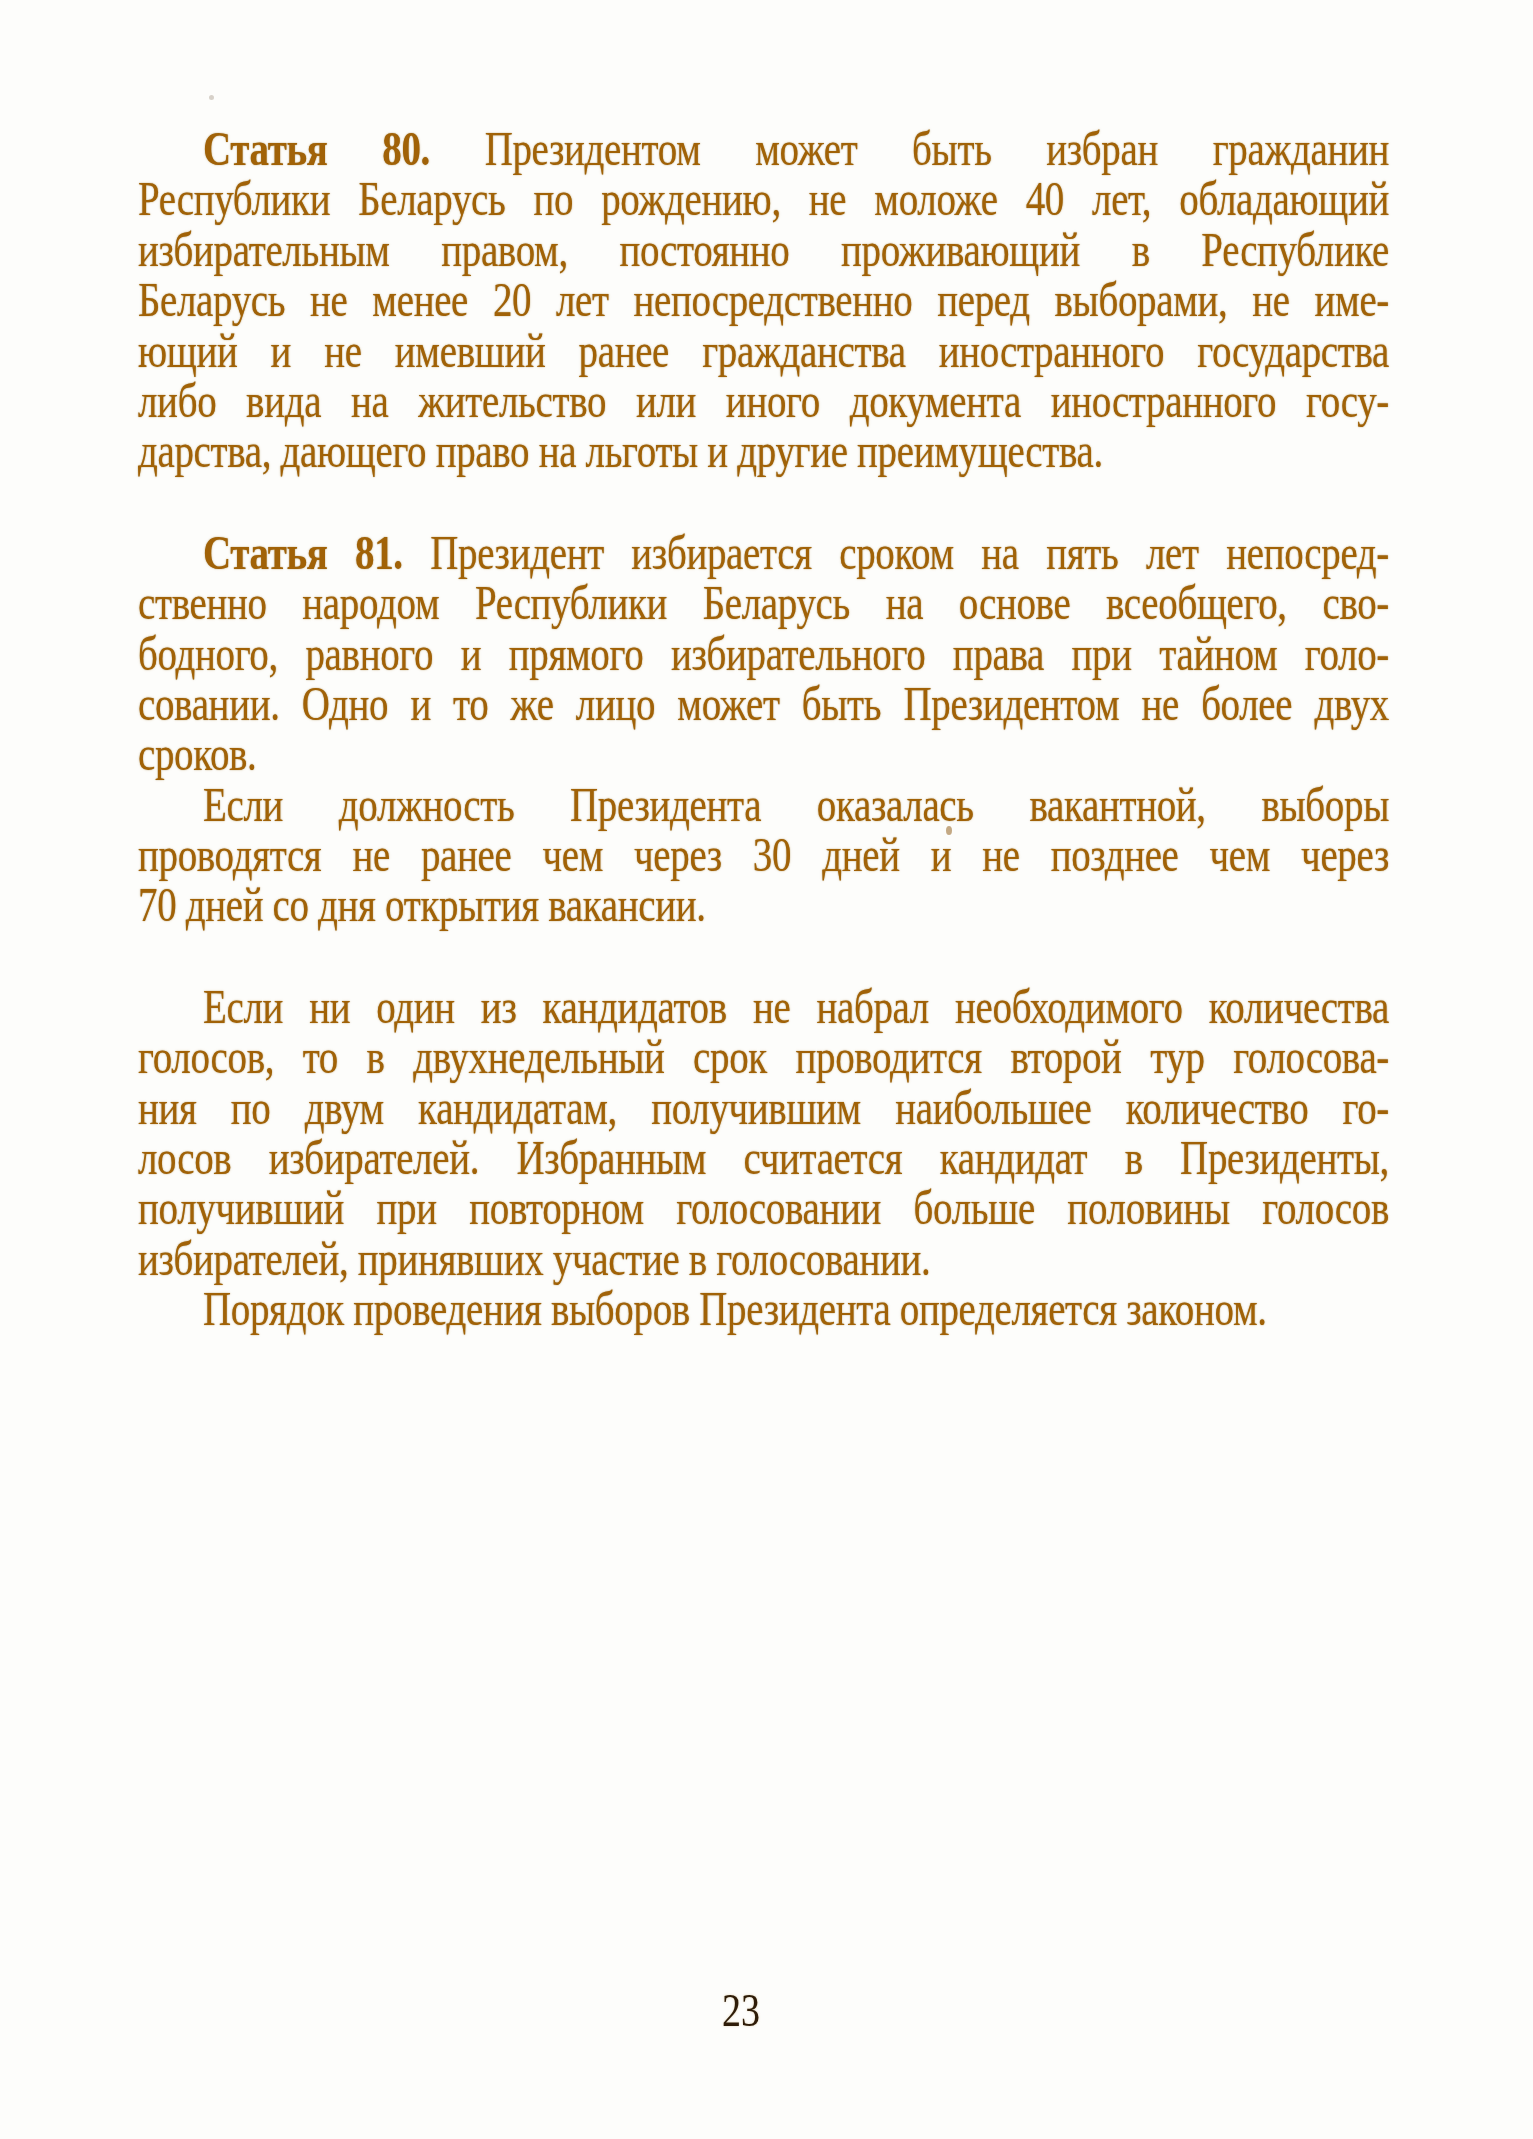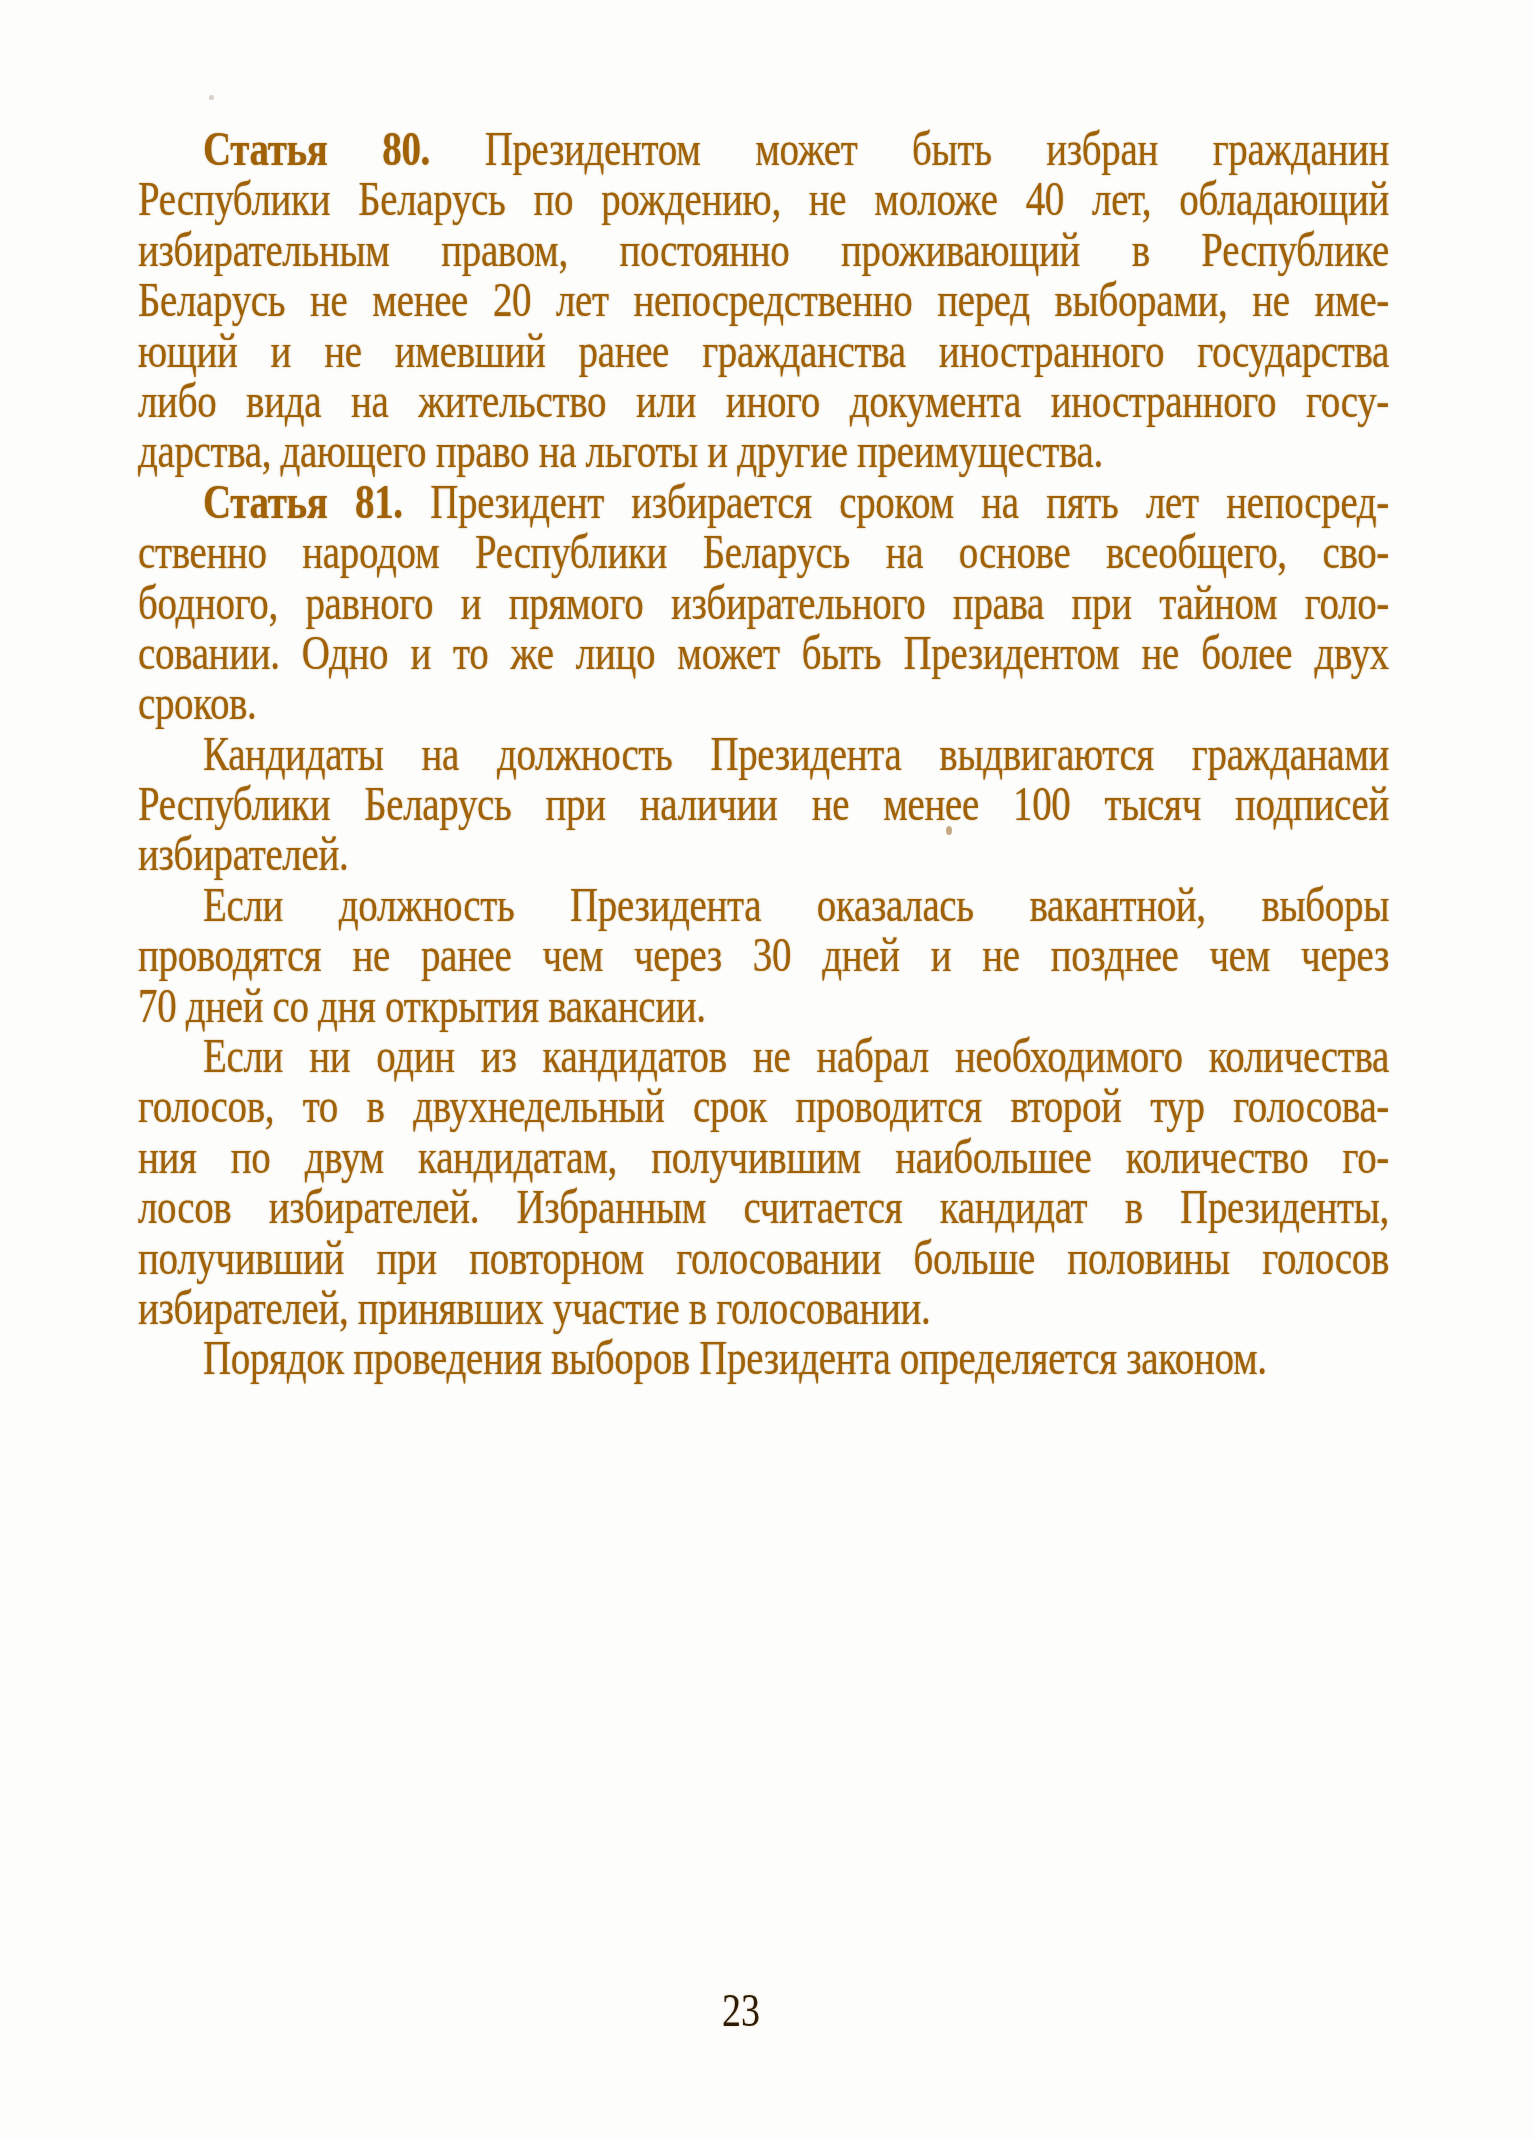--- a/index.html
+++ b/index.html
@@ -13,21 +13,21 @@
   .sheet { position: absolute; inset: 0; background: #fdfdfb; }
 
   #textblock {
     position: absolute;
     left: 138px; top: 124px; width: 1251px;
     color: #a16207;
     font-size: 39px;
     letter-spacing: -0.35px;
     text-shadow: 0 0 2px rgba(168,128,48,0.38), 0 0 1px rgba(110,78,22,0.45);
   }
-  .article + .article { }
+  .article + .article { margin-top: 51px; }
   .ln {
     line-height: 50.4px;
     height: 50.4px;
     text-align: justify;
     text-align-last: justify;
     text-justify: inter-word;
     transform: scaleY(1.26);
     transform-origin: 50% 50%;
     white-space: normal;
   }
@@ -69,25 +69,20 @@
     </div>
     <div class="article">
       <div class="para">
         <div class="ln ind"><b>Статья 81.</b> <span>Президент избирается сроком на пять лет непосред-</span></div>
         <div class="ln">ственно народом Республики Беларусь на основе всеобщего, сво-</div>
         <div class="ln">бодного, равного и прямого избирательного права при тайном голо-</div>
         <div class="ln">совании. Одно и то же лицо может быть Президентом не более двух</div>
         <div class="ln last">сроков.</div>
       </div>
       <div class="para">
-        <div class="ln ind">Кандидаты на должность Президента выдвигаются гражданами</div>
-        <div class="ln">Республики Беларусь при наличии не менее 100 тысяч подписей</div>
-        <div class="ln last">избирателей.</div>
-      </div>
-      <div class="para">
         <div class="ln ind">Если должность Президента оказалась вакантной, выборы</div>
         <div class="ln">проводятся не ранее чем через 30 дней и не позднее чем через</div>
         <div class="ln last">70 дней со дня открытия вакансии.</div>
       </div>
     </div>
     <div class="article">
       <div class="para">
         <div class="ln ind">Если ни один из кандидатов не набрал необходимого количества</div>
         <div class="ln">голосов, то в двухнедельный срок проводится второй тур голосова-</div>
         <div class="ln">ния по двум кандидатам, получившим наибольшее количество го-</div>

